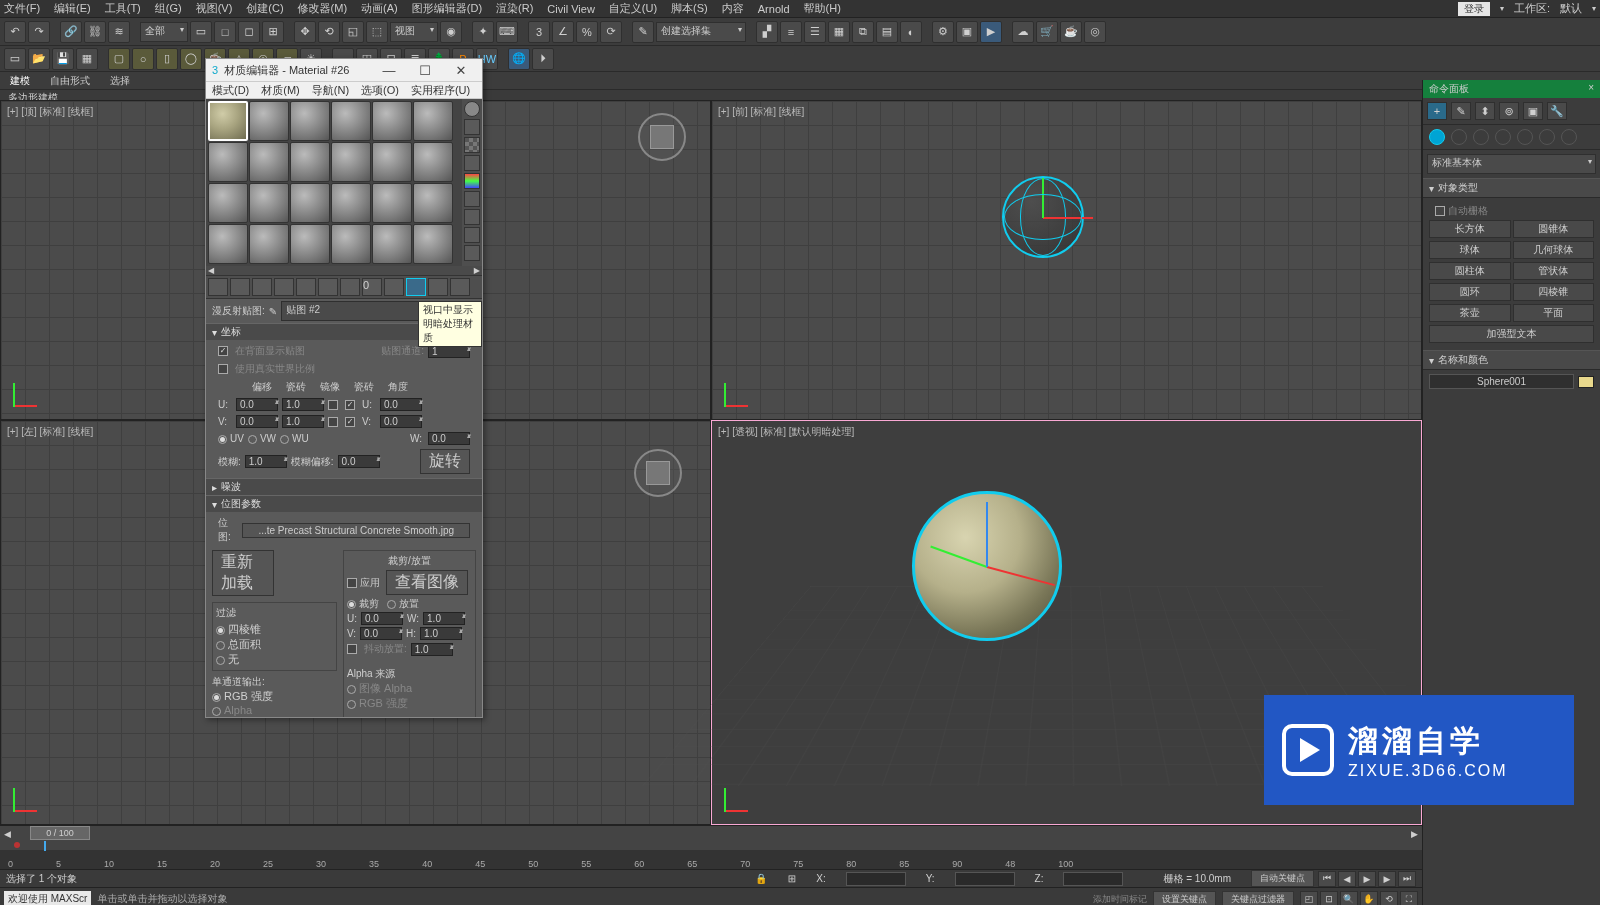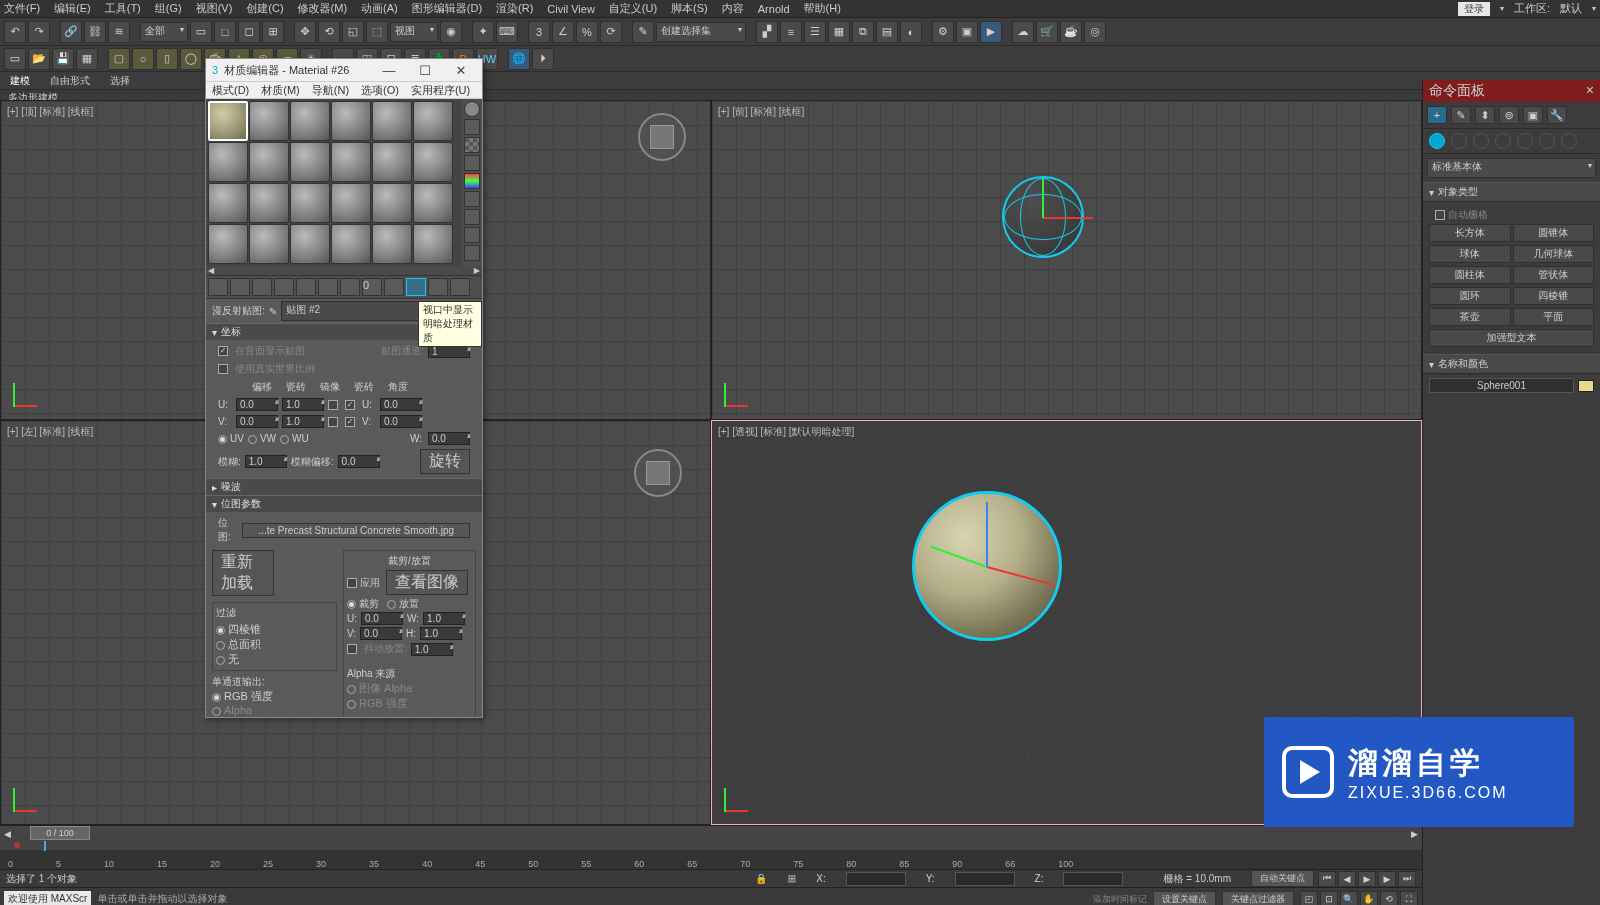--- a/index.html
+++ b/index.html
@@ -47,21 +47,21 @@
 .wireframe-sphere::before, .wireframe-sphere::after { content:""; position: absolute; border: 1px solid #1ce; border-radius: 50%; }
 .wireframe-sphere::before { inset: 0 20% 0 20%; }
 .wireframe-sphere::after { inset: 20% 0 20% 0; }
 
 .textured-sphere { position: absolute; border: 3px solid #1ce; border-radius: 50%; background: radial-gradient(circle at 35% 30%, #d8d4b0, #b5b08a 40%, #7a7758 70%, #4a4835); }
 .sphere-gizmo { position: absolute; left: 50%; top: 50%; }
 .sphere-gizmo .ax { position: absolute; left: 0; top: 0; height: 2px; transform-origin: left center; }
 
 
 .command-panel { position: absolute; top: 80px; right: 0; width: 178px; bottom: 0; background: #3c3c3c; border-left: 1px solid #222; }
-.cmd-title { background: #7f1d1d; font-size: 14px; padding: 2px 6px; display: flex; justify-content: space-between; }
+.cmd-title { background: #15803d; font-size: 10px; padding: 2px 6px; display: flex; justify-content: space-between; }
 .cmd-tabs { display: flex; padding: 4px; gap: 4px; border-bottom: 1px solid #2a2a2a; }
 .cmd-tab { width: 20px; height: 18px; background: #4a4a4a; border: 1px solid #2f2f2f; display: flex; align-items: center; justify-content: center; font-size: 11px; }
 .cmd-subtabs { display: flex; padding: 4px 6px; gap: 6px; border-bottom: 1px solid #2a2a2a; }
 .cmd-subtab { width: 16px; height: 16px; border: 1px solid #555; border-radius: 50%; }
 .cmd-subtab.active { background: #00a4d4; border-color: #1ce; }
 .cmd-drop { margin: 4px; }
 .rollout-head { background: #494949; padding: 2px 6px; font-size: 10px; border-top: 1px solid #555; border-bottom: 1px solid #2a2a2a; display: flex; align-items: center; gap: 4px; }
 .rollout-body { padding: 4px 6px; }
 .obj-btn-row { display: flex; gap: 2px; margin-bottom: 3px; }
 .obj-btn { flex: 1; background: #494949; border: 1px solid #2f2f2f; padding: 1px 2px; font-size: 10px; text-align: center; }
@@ -106,21 +106,21 @@
 .time-ruler { height: 20px; background: #333; display: flex; align-items: flex-end; padding: 0 8px; font-size: 9px; color: #aaa; gap: 43px; border-bottom: 1px solid #222;}
 .status-bar { height: 18px; background: #3a3a3a; display: flex; align-items: center; gap: 20px; padding: 0 6px; font-size: 10px; border-bottom: 1px solid #222; }
 .status-field { background: #2a2a2a; border: 1px solid #555; padding: 0 4px; min-width: 60px; height: 14px; }
 .bottom-row { height: 22px; display: flex; align-items: center; padding: 0 4px; gap: 6px; }
 .welcome { background: #e8e8e8; color: #333; padding: 1px 4px; font-size: 10px; }
 .hint { font-size: 10px; color: #aaa; }
 .play-controls { margin-left: auto; display: flex; gap: 2px; }
 .play-controls .pb { width: 18px; height: 16px; background: #4a4a4a; border: 1px solid #2f2f2f; display:flex;align-items:center;justify-content:center;font-size:9px;}
 
 
-.watermark { position: absolute; right: 26px; bottom: 78px; width: 310px; height: 110px; background: #2257c4; display: flex; align-items: center; gap: 14px; padding: 0 18px; }
+.watermark { position: absolute; right: 26px; bottom: 100px; width: 310px; height: 110px; background: #2257c4; display: flex; align-items: center; gap: 14px; padding: 0 18px; }
 .watermark .logo { width: 52px; height: 52px; border: 4px solid #fff; border-radius: 10px; position: relative; }
 .watermark .logo::after { content: ""; position: absolute; left: 14px; top: 10px; width: 0; height: 0; border-left: 20px solid #fff; border-top: 12px solid transparent; border-bottom: 12px solid transparent; }
 .watermark .txt { color: #fff; }
 .watermark .txt .t1 { font-size: 30px; font-weight: bold; letter-spacing: 4px; }
 .watermark .txt .t2 { font-size: 16px; letter-spacing: 2px; }
 </style>
 </head>
 <body>
 
 <div class="menubar">
@@ -569,21 +569,21 @@
       <span>45</span>
       <span>50</span>
       <span>55</span>
       <span>60</span>
       <span>65</span>
       <span>70</span>
       <span>75</span>
       <span>80</span>
       <span>85</span>
       <span>90</span>
-      <span>66</span>
+      <span>48</span>
       <span>100</span>
   </div>
   <div class="status-bar">
     <span style="min-width:140px">选择了 1 个对象</span>
     <div style="flex:1"></div>
     <span>🔒</span>
     <span>⊞</span>
     <span>X:</span>
       <div class="status-field"></div>
     <span>Y:</span>

